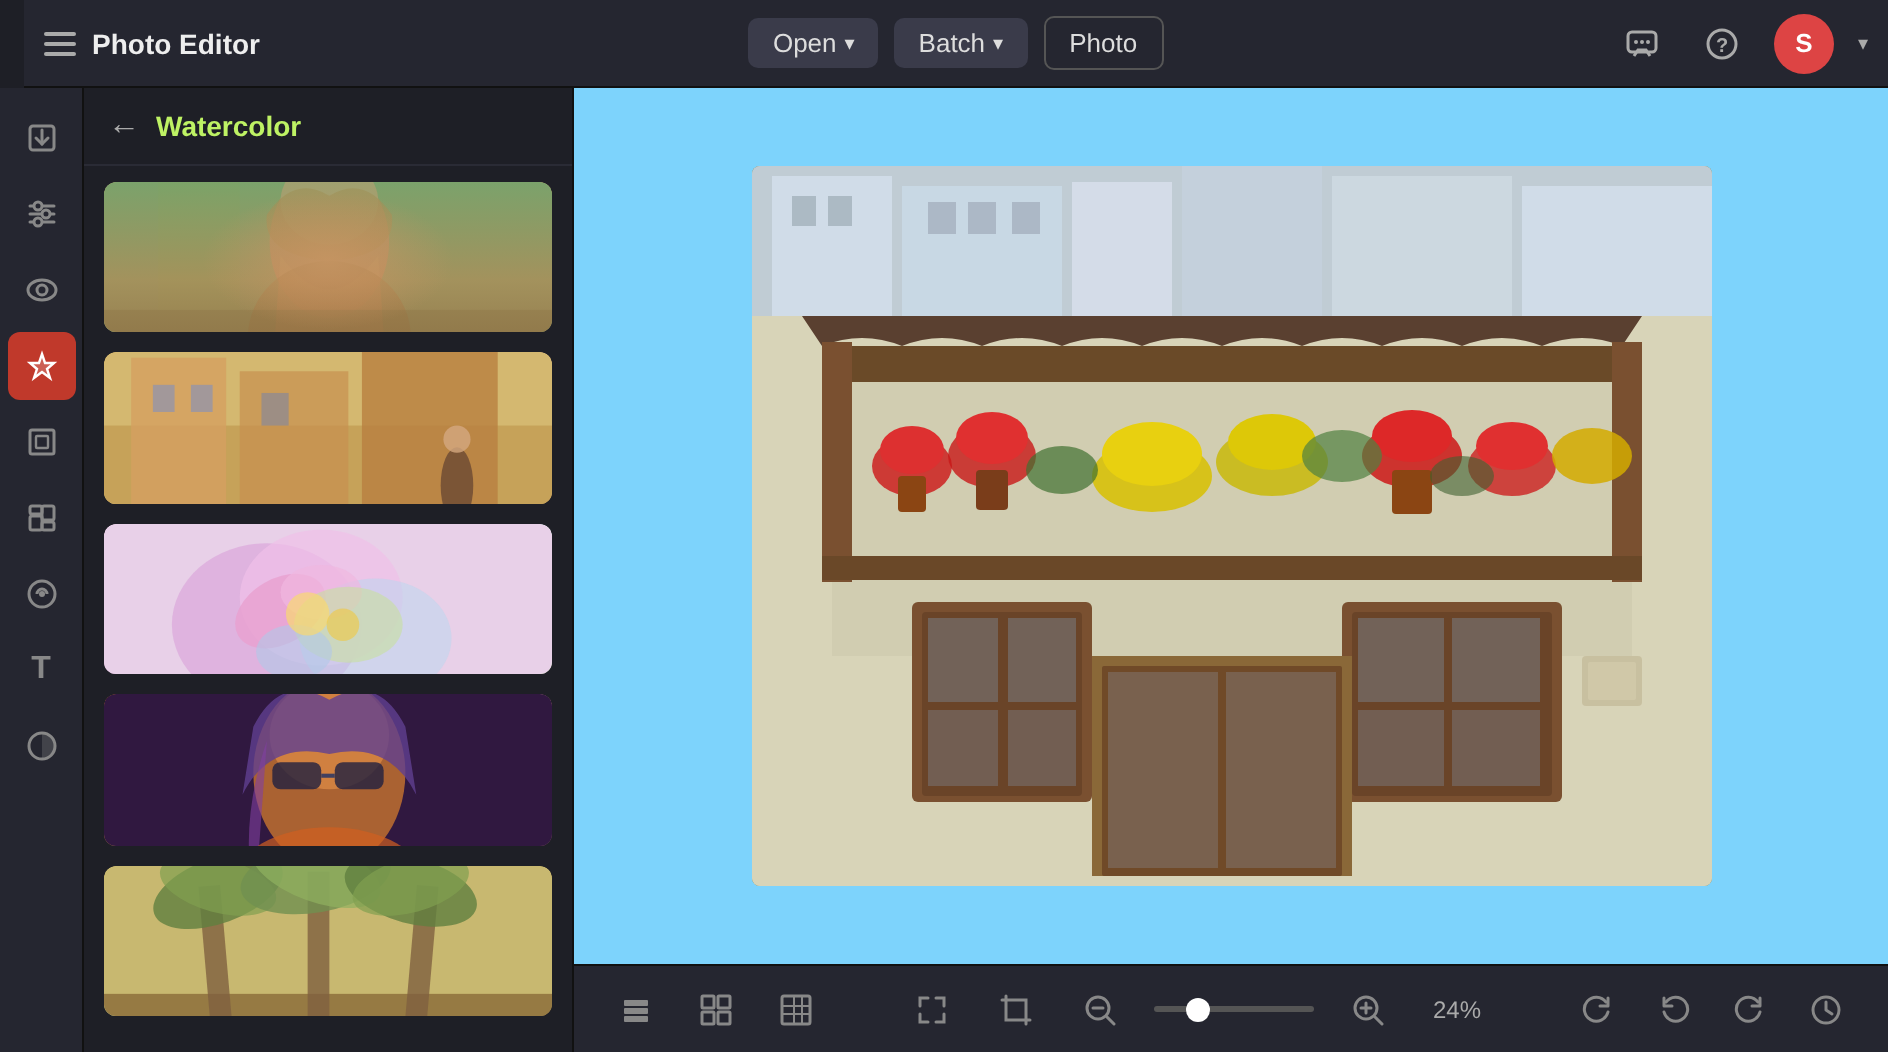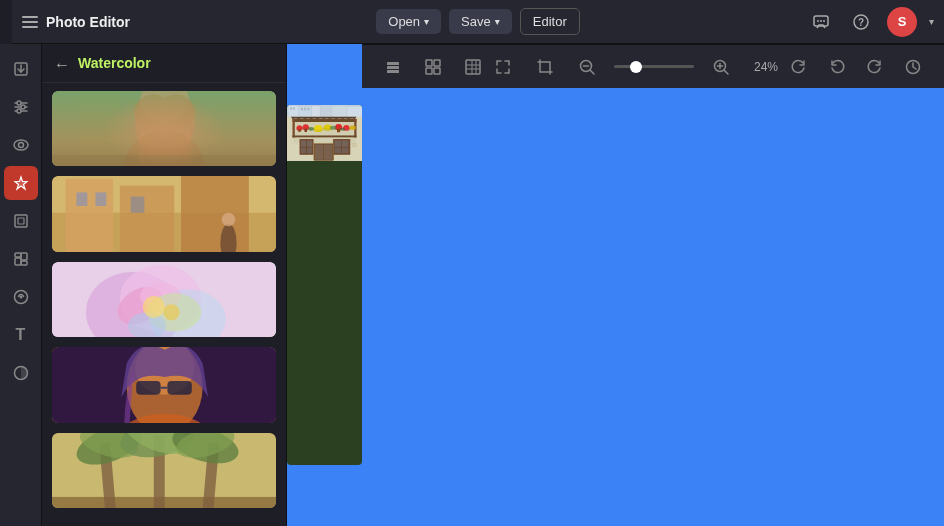--- a/index.html
+++ b/index.html
@@ -169,22 +169,22 @@
       inset: 0;
       background: 
         radial-gradient(ellipse 40% 50% at 50% 40%, rgba(200,150,100,0.8) 0%, transparent 70%),
         linear-gradient(180deg, rgba(100,150,100,0.4) 0%, rgba(180,130,80,0.6) 50%, rgba(140,100,60,0.8) 100%);
     }
 
     
     .canvas-area {
       flex: 1;
       display: flex;
-      flex-direction: row;
-      background: #3b82f6;
+      flex-direction: column;
+      background: #7dd3fc;
       overflow: hidden;
     }
     .canvas-container {
       flex: 1;
       display: flex;
       align-items: center;
       justify-content: center;
       overflow: hidden;
       position: relative;
     }
@@ -254,25 +254,25 @@
         <span></span>
     </div>
     <span class="app-title">Photo Editor</span>
   </div>
   <div class="topbar-center">
     <button class="btn-open">
       <span>Open</span>
       <span style="font-size:10px;">▾</span>
     </button>
     <button class="btn-open">
-      <span>Save</span>
+      <span>Batch</span>
       <span style="font-size:10px;">▾</span>
     </button>
     <button class="btn-batch">
-      <span>Editor</span>
+      <span>Photo</span>
     </button>
   </div>
   <div class="topbar-right">
     <div class="icon-btn">
       <svg width="18" height="18" viewBox="0 0 18 18" fill="none">
         <rect x="2" y="3" width="14" height="10" rx="2" stroke="#aaa" stroke-width="1.5" fill="none"></rect>
         <path d="M5 15 L7 12 L11 12 L13 15" stroke="#aaa" stroke-width="1.5" fill="none"></path>
         <circle cx="6" cy="8" r="1" fill="#aaa"></circle>
         <circle cx="9" cy="8" r="1" fill="#aaa"></circle>
         <circle cx="12" cy="8" r="1" fill="#aaa"></circle>

